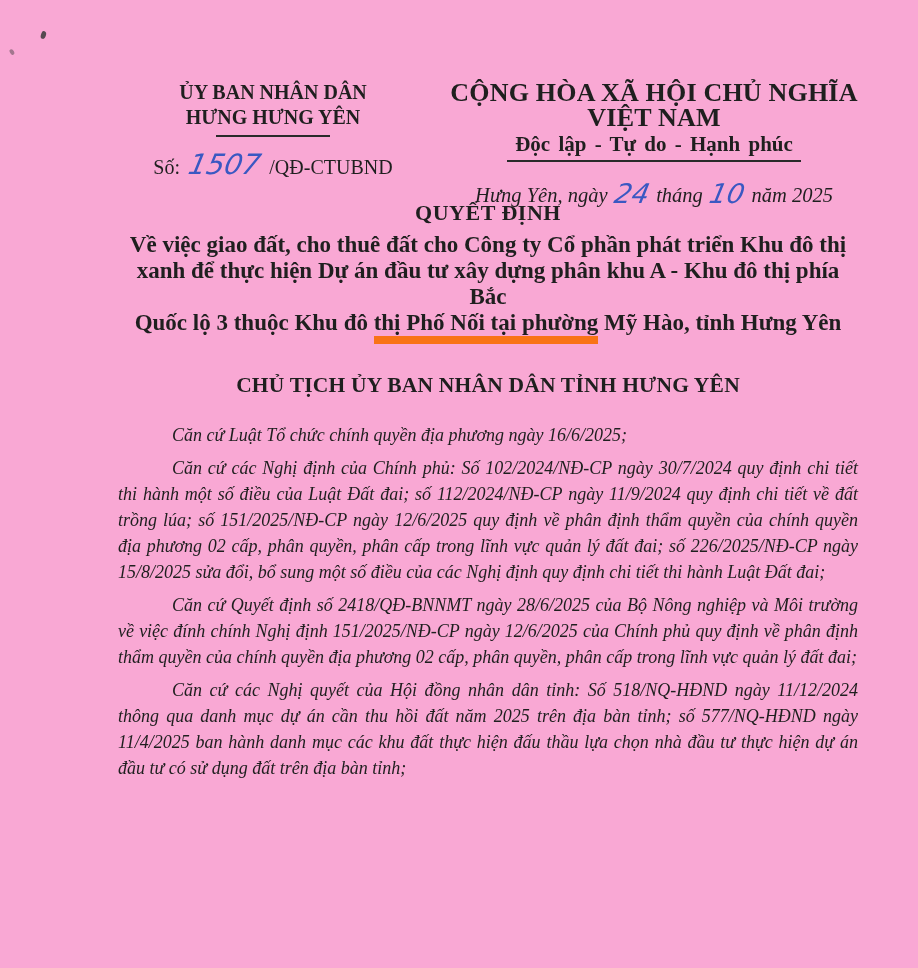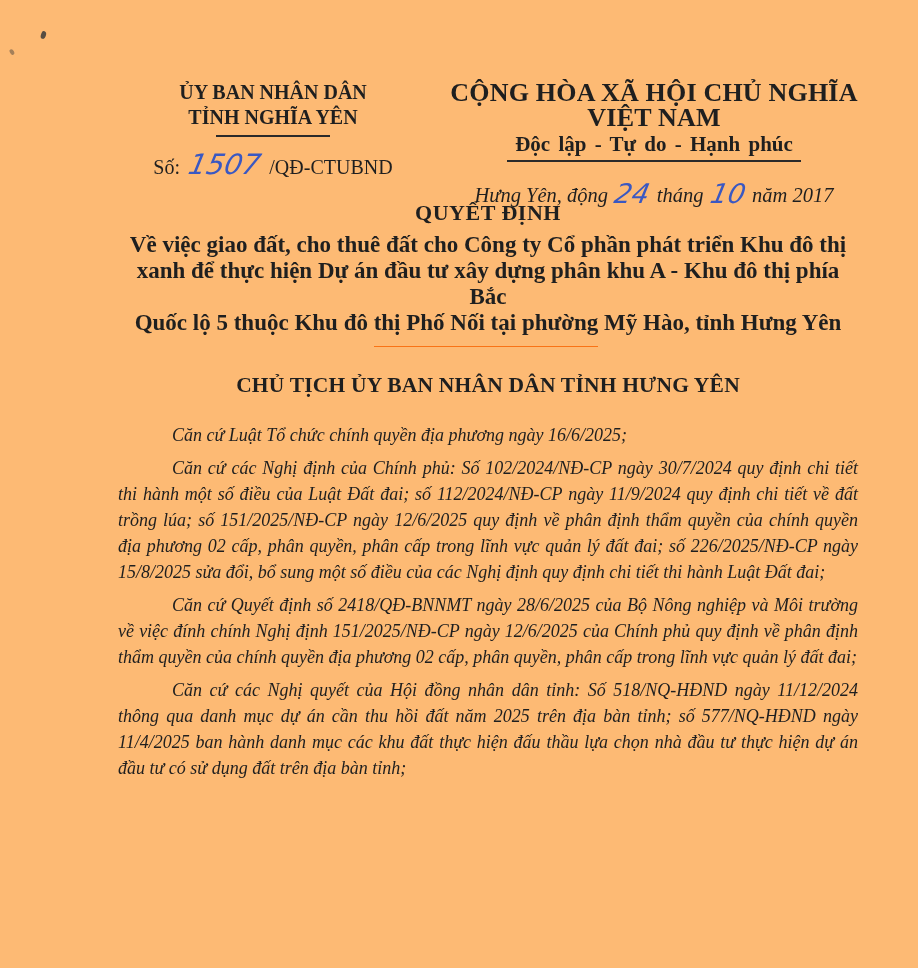--- a/index.html
+++ b/index.html
@@ -1,19 +1,19 @@
 <!DOCTYPE html>
 <html lang="vi"><head>
 <meta charset="utf-8">
 <style>
   html,body{margin:0;padding:0;background:#ffffff;}
   .page{
     position:relative;
     width:918px;height:968px;
-    background:#fdba74;
+    background:#f9a8d4;
     overflow:hidden;
     font-family:"Liberation Serif", serif;
     color:#1f1f1f;
   }
   
   .speck{position:absolute;background:#3a3a3a;border-radius:40% 60% 50% 50%;}
   .speck1{left:41px;top:31px;width:5px;height:8px;transform:rotate(18deg);opacity:.85;}
   .speck2{left:10px;top:49px;width:4px;height:6px;transform:rotate(-30deg);opacity:.45;}
 
   
@@ -49,21 +49,21 @@
 
   
   .main{position:absolute;left:118px;top:200px;width:740px;}
   .doc-title{
     margin:0 0 6px;text-align:center;
     font-size:22px;font-weight:bold;line-height:26px;letter-spacing:.5px;
   }
   .subject{
     text-align:center;font-weight:bold;font-size:23px;line-height:26px;
   }
-  .subject .u{border-bottom:1px solid #f97316;padding-bottom:11px;margin-top:28px;}
+  .subject .u{border-bottom:8px solid #f97316;padding-bottom:1px;margin-top:28px;}
   .authority{
     margin:36px 0 24px;text-align:center;
     font-size:21.5px;font-weight:bold;line-height:26px;letter-spacing:.2px;
   }
   .legal p{
     margin:0 0 7px;
     font-style:italic;
     font-size:18px;line-height:26px;
     text-align:justify;
     text-indent:54px;
@@ -72,50 +72,50 @@
 </head>
 <body>
 
 <div class="page">
 
   <div class="speck speck1"></div>
   <div class="speck speck2"></div>
 
   <div class="hdr-left">
     <div>ỦY BAN NHÂN DÂN</div>
-    <div>TỈNH NGHĨA YÊN</div>
+    <div>HƯNG HƯNG YÊN</div>
     <div class="issuer-rule"></div>
     <div class="doc-number">
       <span>Số:</span>
       <span class="hand hand-number">1507</span>
       <span>/QĐ-CTUBND</span>
     </div>
   </div>
 
   <div class="hdr-right">
     <div class="motto1">CỘNG HÒA XÃ HỘI CHỦ NGHĨA VIỆT NAM</div>
     <div>
       <span class="motto2">Độc lập - Tự do - Hạnh phúc</span>
     </div>
     <div class="dateline">
-      <span>Hưng Yên, động</span>
+      <span>Hưng Yên, ngày</span>
       <span class="hand">24</span>
       <span>tháng</span>
       <span class="hand">10</span>
-      <span>năm 2017</span>
+      <span>năm 2025</span>
     </div>
   </div>
 
   <div class="main">
     <h1 class="doc-title">QUYẾT ĐỊNH</h1>
 
     <div class="subject">
       <div>Về việc giao đất, cho thuê đất cho Công ty Cổ phần phát triển Khu đô thị</div>
       <div>xanh để thực hiện Dự án đầu tư xây dựng phân khu A - Khu đô thị phía Bắc</div>
-      <div><span>Quốc lộ 5 thuộc Khu đô </span><span class="u">thị Phố Nối tại phường</span><span> Mỹ Hào, tỉnh Hưng Yên</span></div>
+      <div><span>Quốc lộ 3 thuộc Khu đô </span><span class="u">thị Phố Nối tại phường</span><span> Mỹ Hào, tỉnh Hưng Yên</span></div>
     </div>
 
     <h2 class="authority">CHỦ TỊCH ỦY BAN NHÂN DÂN TỈNH HƯNG YÊN</h2>
 
     <div class="legal">
       <p>Căn cứ Luật Tổ chức chính quyền địa phương ngày 16/6/2025;</p>
       <p>Căn cứ các Nghị định của Chính phủ: Số 102/2024/NĐ-CP ngày 30/7/2024 quy định chi tiết thi hành một số điều của Luật Đất đai; số 112/2024/NĐ-CP ngày 11/9/2024 quy định chi tiết về đất trồng lúa; số 151/2025/NĐ-CP ngày 12/6/2025 quy định về phân định thẩm quyền của chính quyền địa phương 02 cấp, phân quyền, phân cấp trong lĩnh vực quản lý đất đai; số 226/2025/NĐ-CP ngày 15/8/2025 sửa đổi, bổ sung một số điều của các Nghị định quy định chi tiết thi hành Luật Đất đai;</p>
       <p>Căn cứ Quyết định số 2418/QĐ-BNNMT ngày 28/6/2025 của Bộ Nông nghiệp và Môi trường về việc đính chính Nghị định 151/2025/NĐ-CP ngày 12/6/2025 của Chính phủ quy định về phân định thẩm quyền của chính quyền địa phương 02 cấp, phân quyền, phân cấp trong lĩnh vực quản lý đất đai;</p>
       <p>Căn cứ các Nghị quyết của Hội đồng nhân dân tỉnh: Số 518/NQ-HĐND ngày 11/12/2024 thông qua danh mục dự án cần thu hồi đất năm 2025 trên địa bàn tỉnh; số 577/NQ-HĐND ngày 11/4/2025 ban hành danh mục các khu đất thực hiện đấu thầu lựa chọn nhà đầu tư thực hiện dự án đầu tư có sử dụng đất trên địa bàn tỉnh;</p>
     </div>

